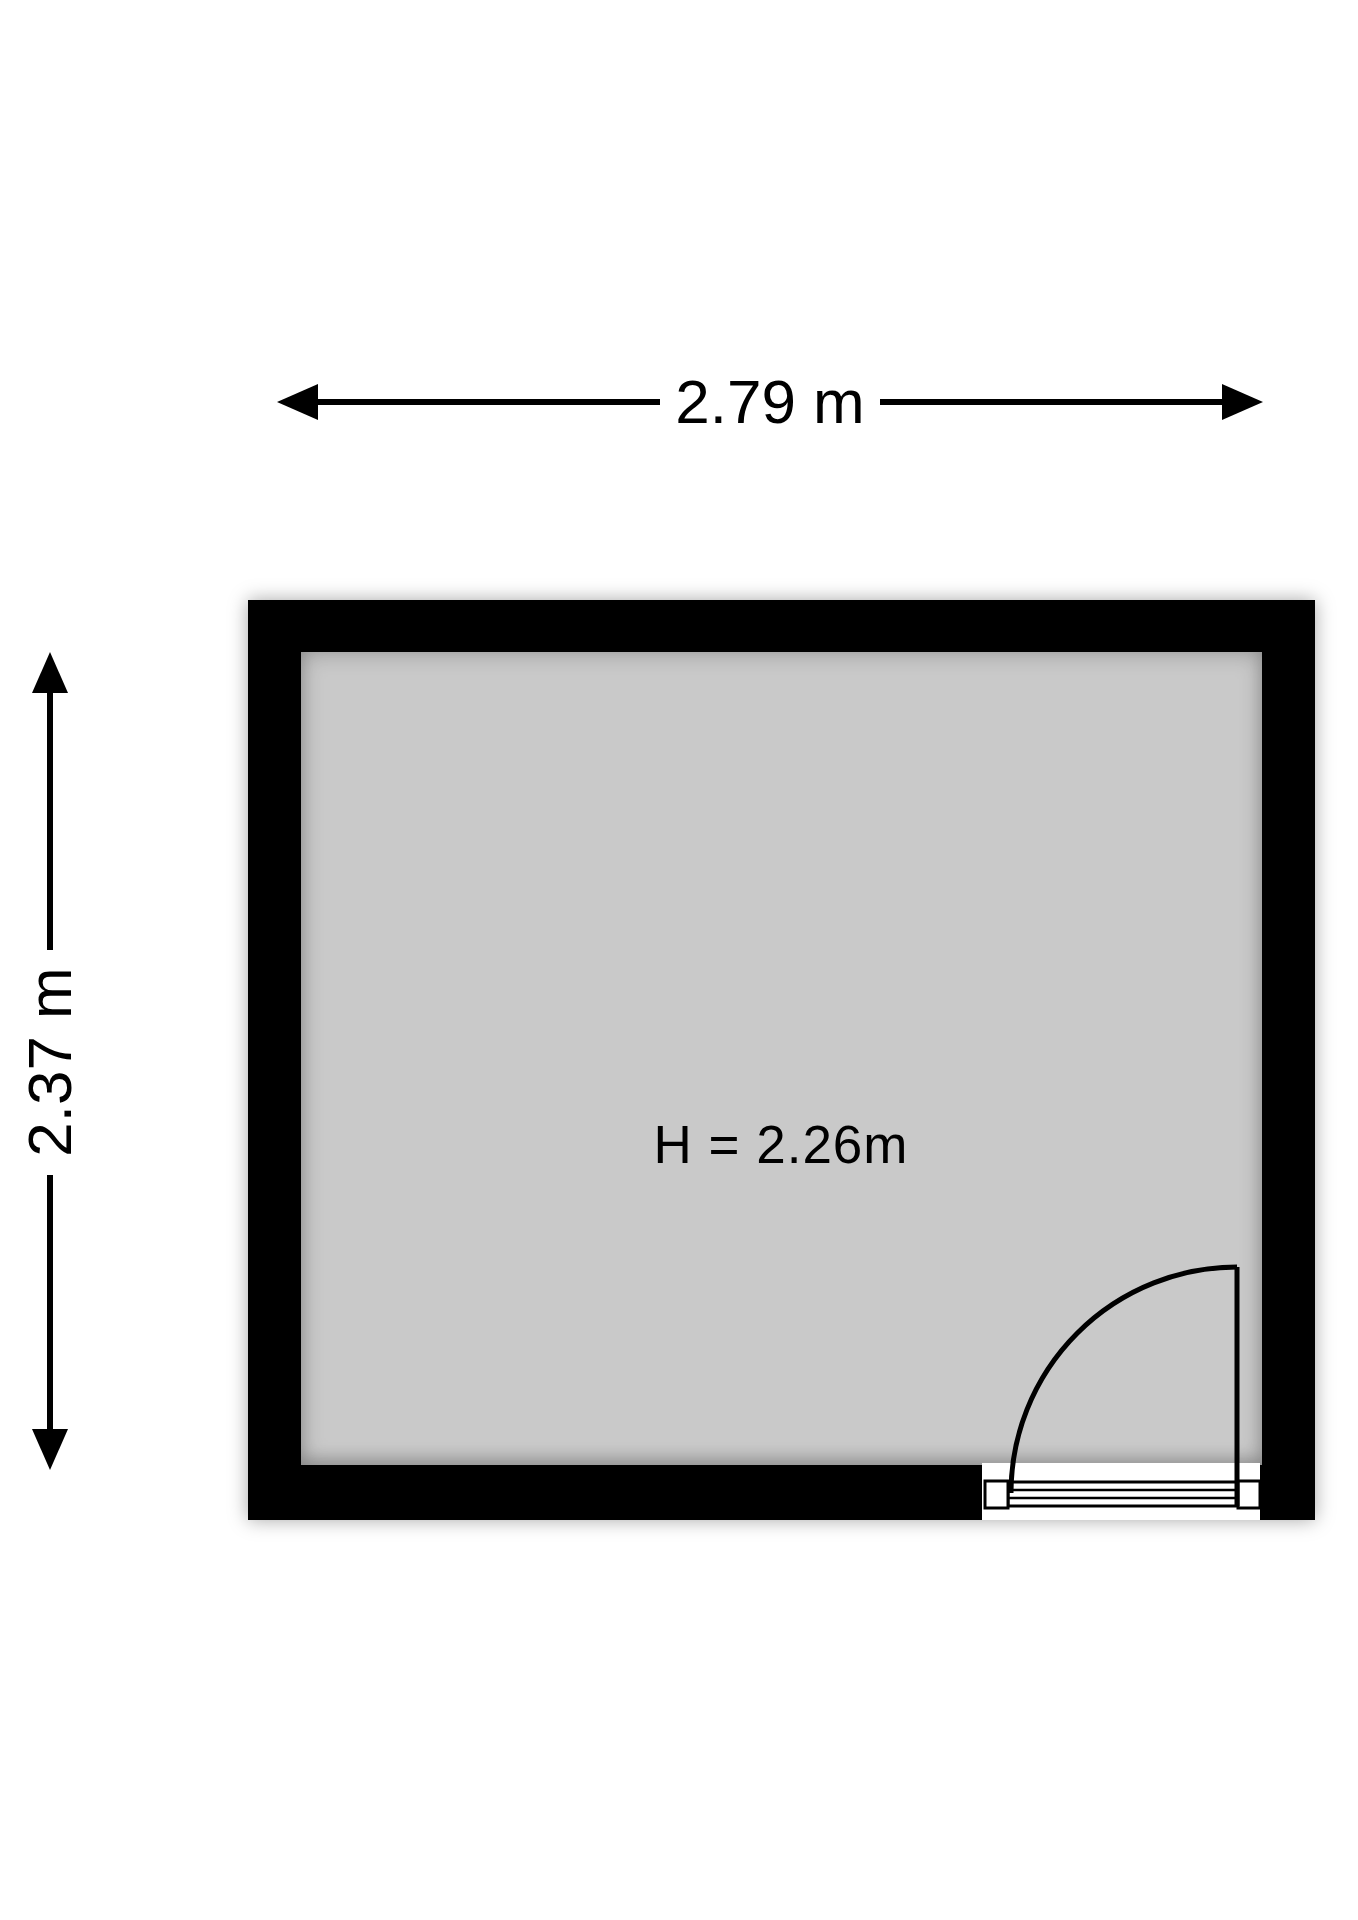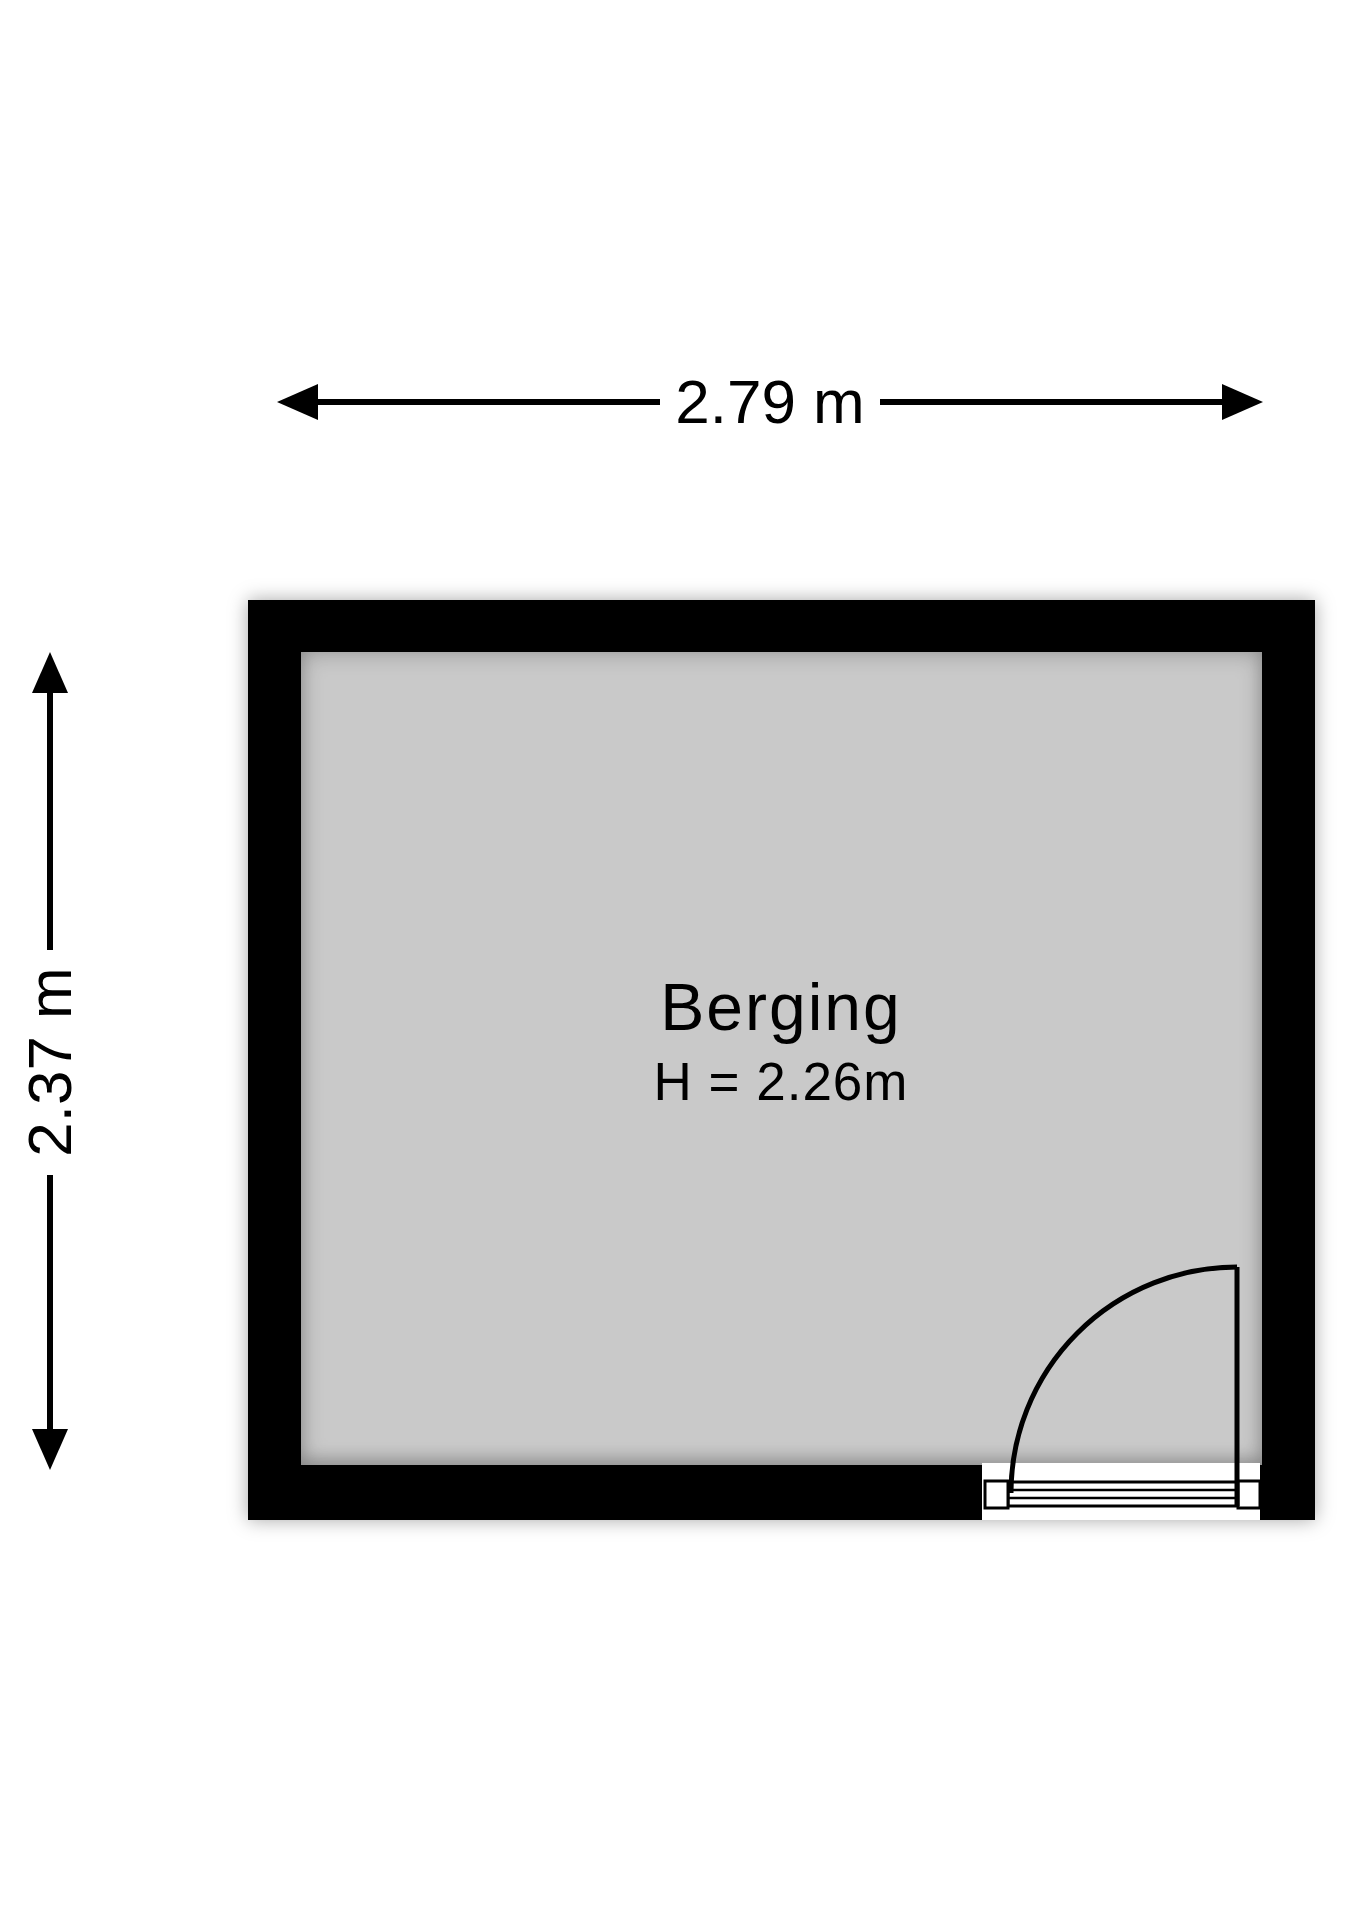--- a/index.html
+++ b/index.html
@@ -75,21 +75,21 @@
     transform: translate(-50%, -50%);
     color: var(--color-text, #000000);
     font-size: 66px;
     letter-spacing: 2px;
     line-height: 1;
     white-space: nowrap;
   }
   .room-height {
     position: absolute;
     left: 781px;
-    top: 1081px;
+    top: 1144px;
     transform: translate(-50%, -50%);
     color: var(--color-text, #000000);
     font-size: 53px;
     letter-spacing: 1px;
     line-height: 1;
     white-space: nowrap;
   }
 </style>
 </head>
 <body>
@@ -122,16 +122,15 @@
       <line class="stroke" x1="1008" y1="1498" x2="1238" y2="1498" stroke-width="2.5"></line>
       <rect class="frame" x="985" y="1481" width="23" height="27" stroke-width="3"></rect>
       <rect class="frame" x="1238" y="1481" width="22" height="27" stroke-width="3"></rect>
       <line class="stroke" x1="1237" y1="1267" x2="1237" y2="1506" stroke-width="5"></line>
       <path class="stroke" d="M 1237 1267 A 226 226 0 0 0 1011 1493" fill="none" stroke-width="5"></path>
     </g>
   </svg>
 
   <div class="dim-label top">2.79 m</div>
   <div class="dim-label left">2.37 m</div>
-  <div class="room-name">Berging</div>
   <div class="room-height">H = 2.26m</div>
 
 </div>
 
 </body></html>

